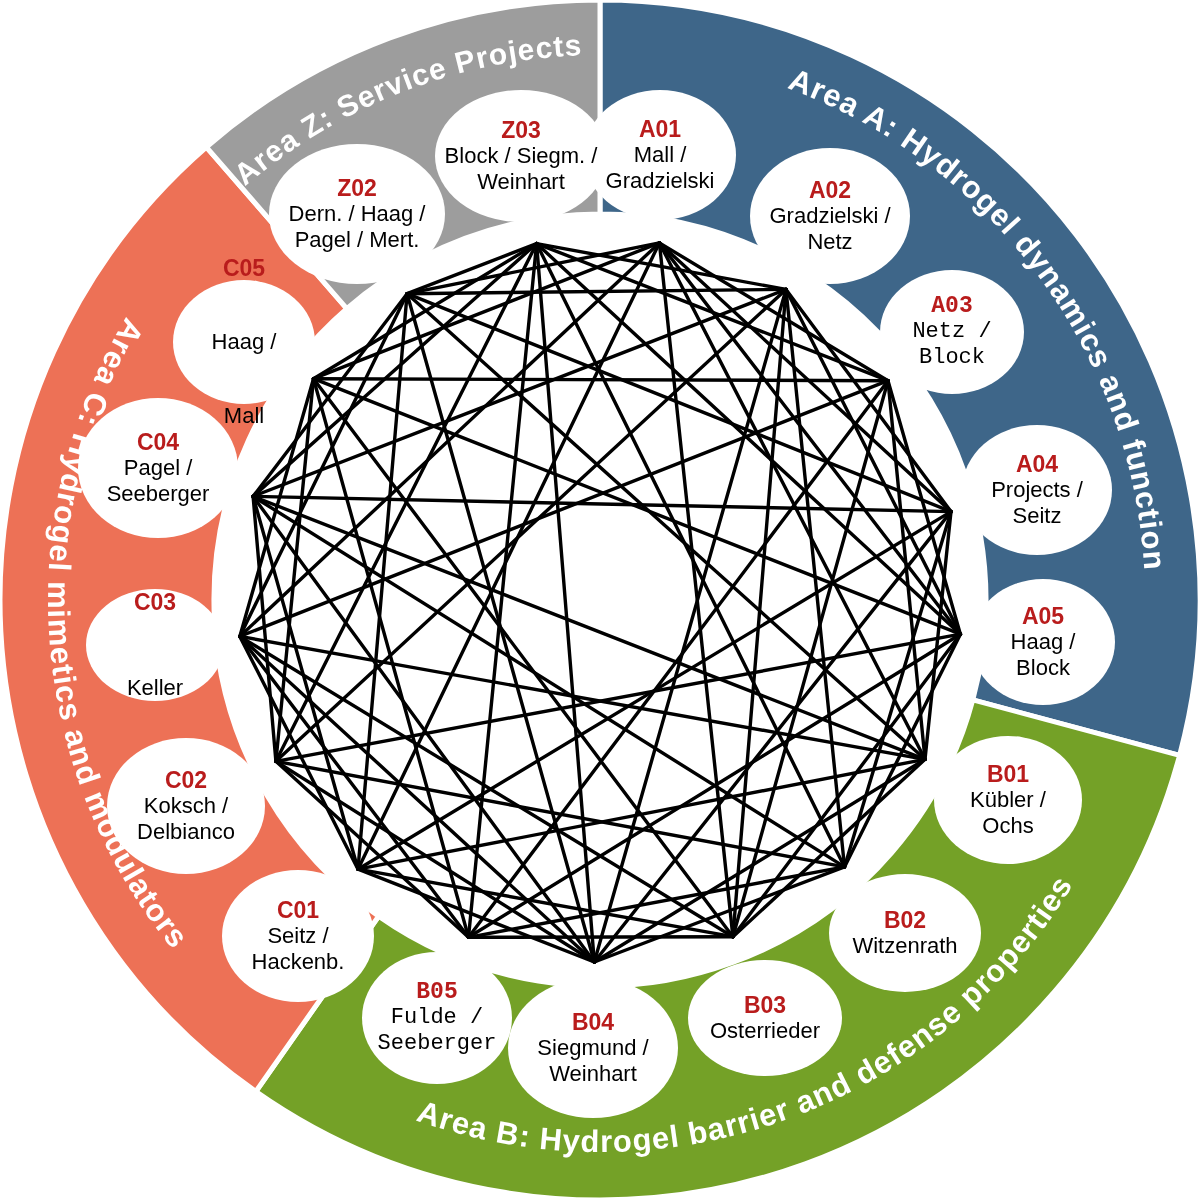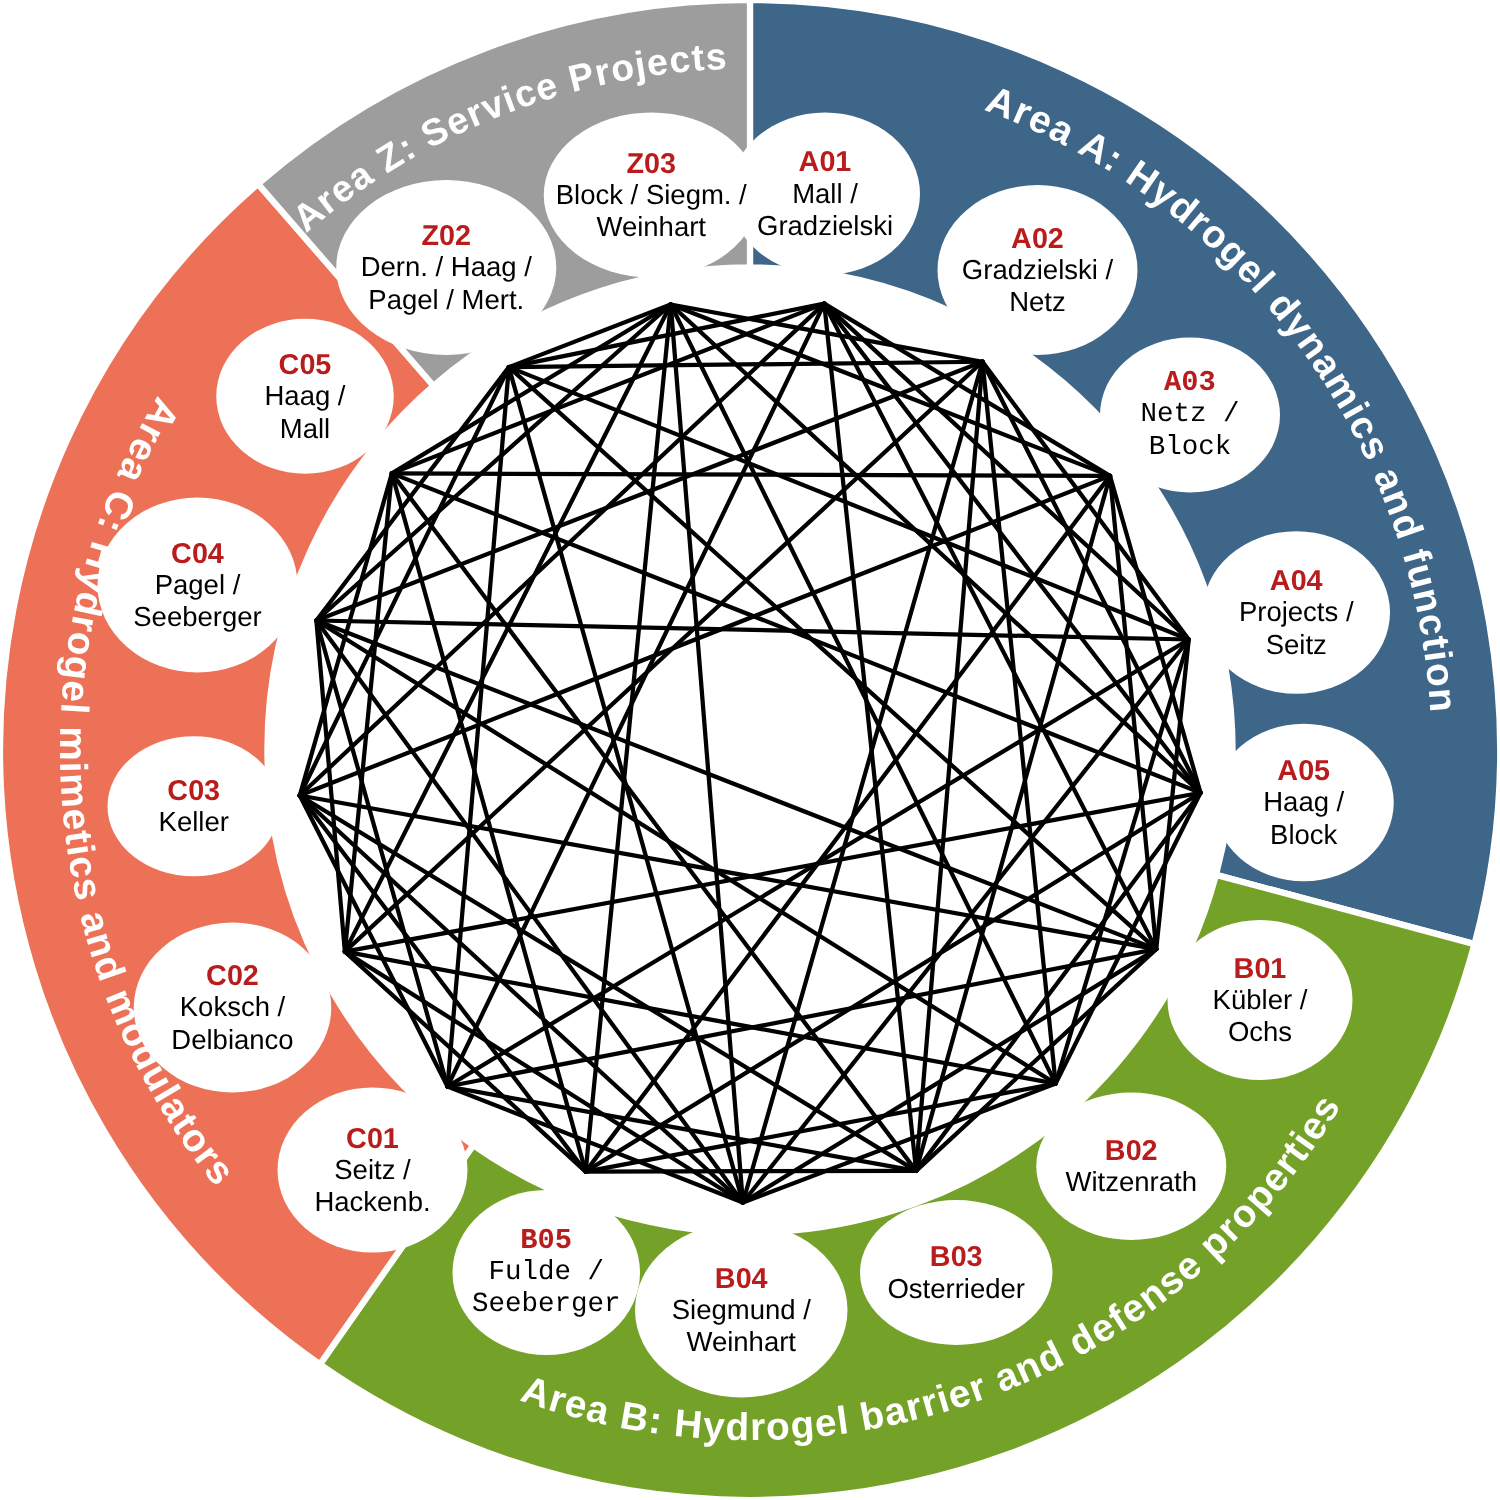--- a/index.html
+++ b/index.html
@@ -183,30 +183,30 @@
       <div class="node" style="left: 298px; top: 936px; width: 152px; height: 132px; background: rgb(255, 255, 255);">
       <span class="code">C01</span>
     <div class="pname">Seitz /</div>
         <div class="pname">Hackenb.</div>
       </div>
       <div class="node" style="left: 186px; top: 806px; width: 158px; height: 136px; background: rgb(255, 255, 255);">
       <span class="code">C02</span>
     <div class="pname">Koksch /</div>
         <div class="pname">Delbianco</div>
       </div>
-      <div class="node" style="left: 155px; top: 645px; width: 138px; height: 112px; background: rgb(255, 255, 255);">
+      <div class="node" style="left: 155px; top: 645px; width: 138px; height: 112px; background: rgb(255, 255, 255); justify-content: space-between;">
       <span class="code">C03</span>
     <div class="pname">Keller</div>
       </div>
       <div class="node" style="left: 158px; top: 468px; width: 160px; height: 140px; background: rgb(255, 255, 255);">
       <span class="code">C04</span>
     <div class="pname">Pagel /</div>
         <div class="pname">Seeberger</div>
       </div>
-      <div class="node" style="left: 244px; top: 317px; width: 142px; height: 124px; background: rgb(255, 255, 255);">
+      <div class="node" style="left: 244px; top: 342px; width: 142px; height: 124px; background: rgb(255, 255, 255); gap: 48px;">
       <span class="code">C05</span>
     <div class="pname">Haag /</div>
         <div class="pname">Mall</div>
       </div>
       <div class="node" style="left: 357px; top: 214px; width: 176px; height: 140px; background: rgb(255, 255, 255); text-align: right;">
       <span class="code">Z02</span>
     <div class="pname">Dern. / Haag /</div>
         <div class="pname">Pagel / Mert.</div>
       </div>
       <div class="node" style="left: 521px; top: 156px; width: 172px; height: 132px; background: rgb(255, 255, 255);">

